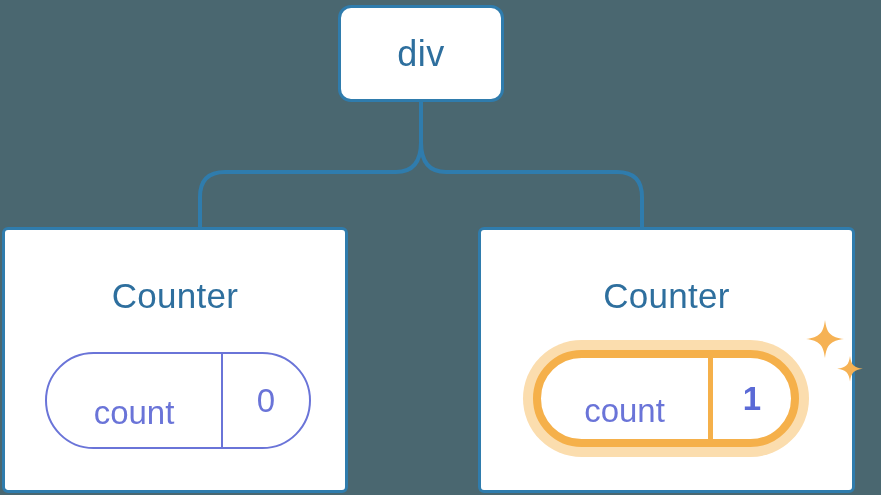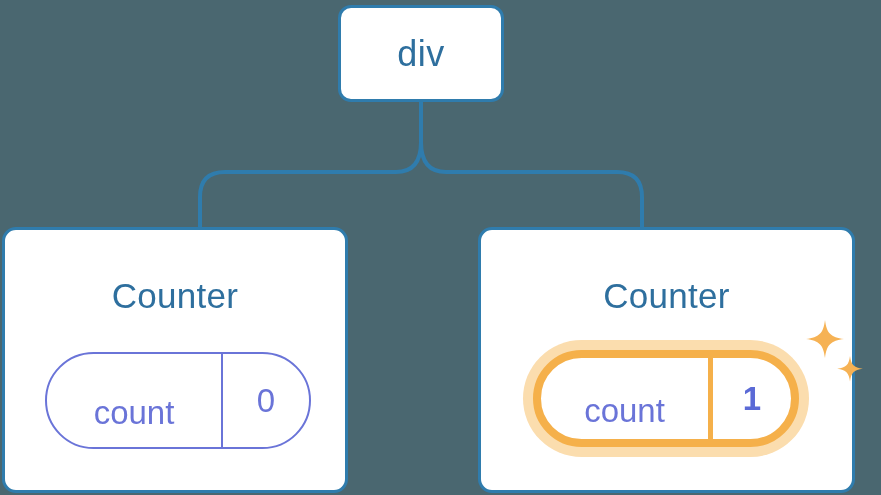--- a/index.html
+++ b/index.html
@@ -29,21 +29,21 @@
     width: 881px;
     height: 495px;
     pointer-events: none;
   }
 
   
   .node-card {
     position: absolute;
     background: #ffffff;
     border: 3px solid #2f7cad;
-    border-radius: 14px;
+    border-radius: 6px;
     box-sizing: border-box;
   }
 
   
   #node-div {
     left: 338px;
     top: 5px;
     width: 166px;
     height: 97px;
     border-radius: 13px;

